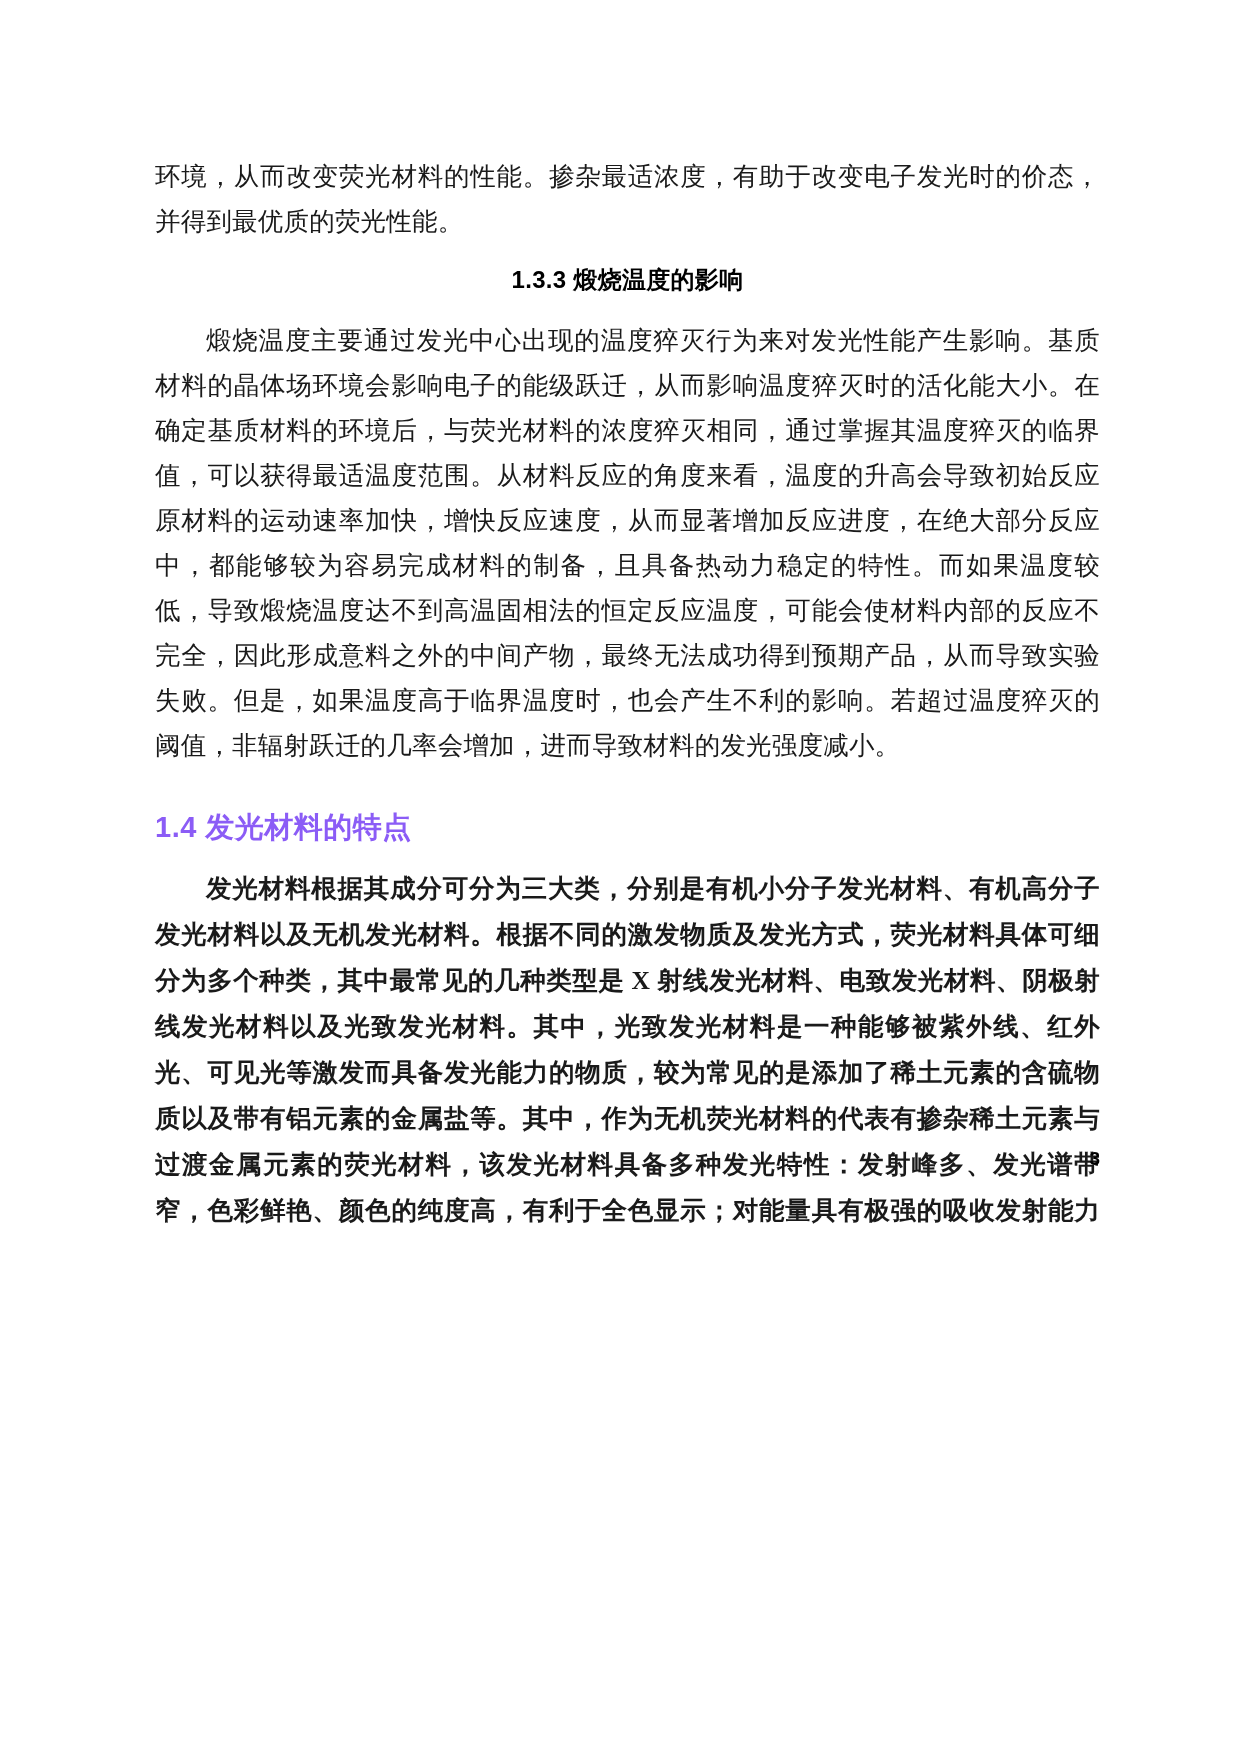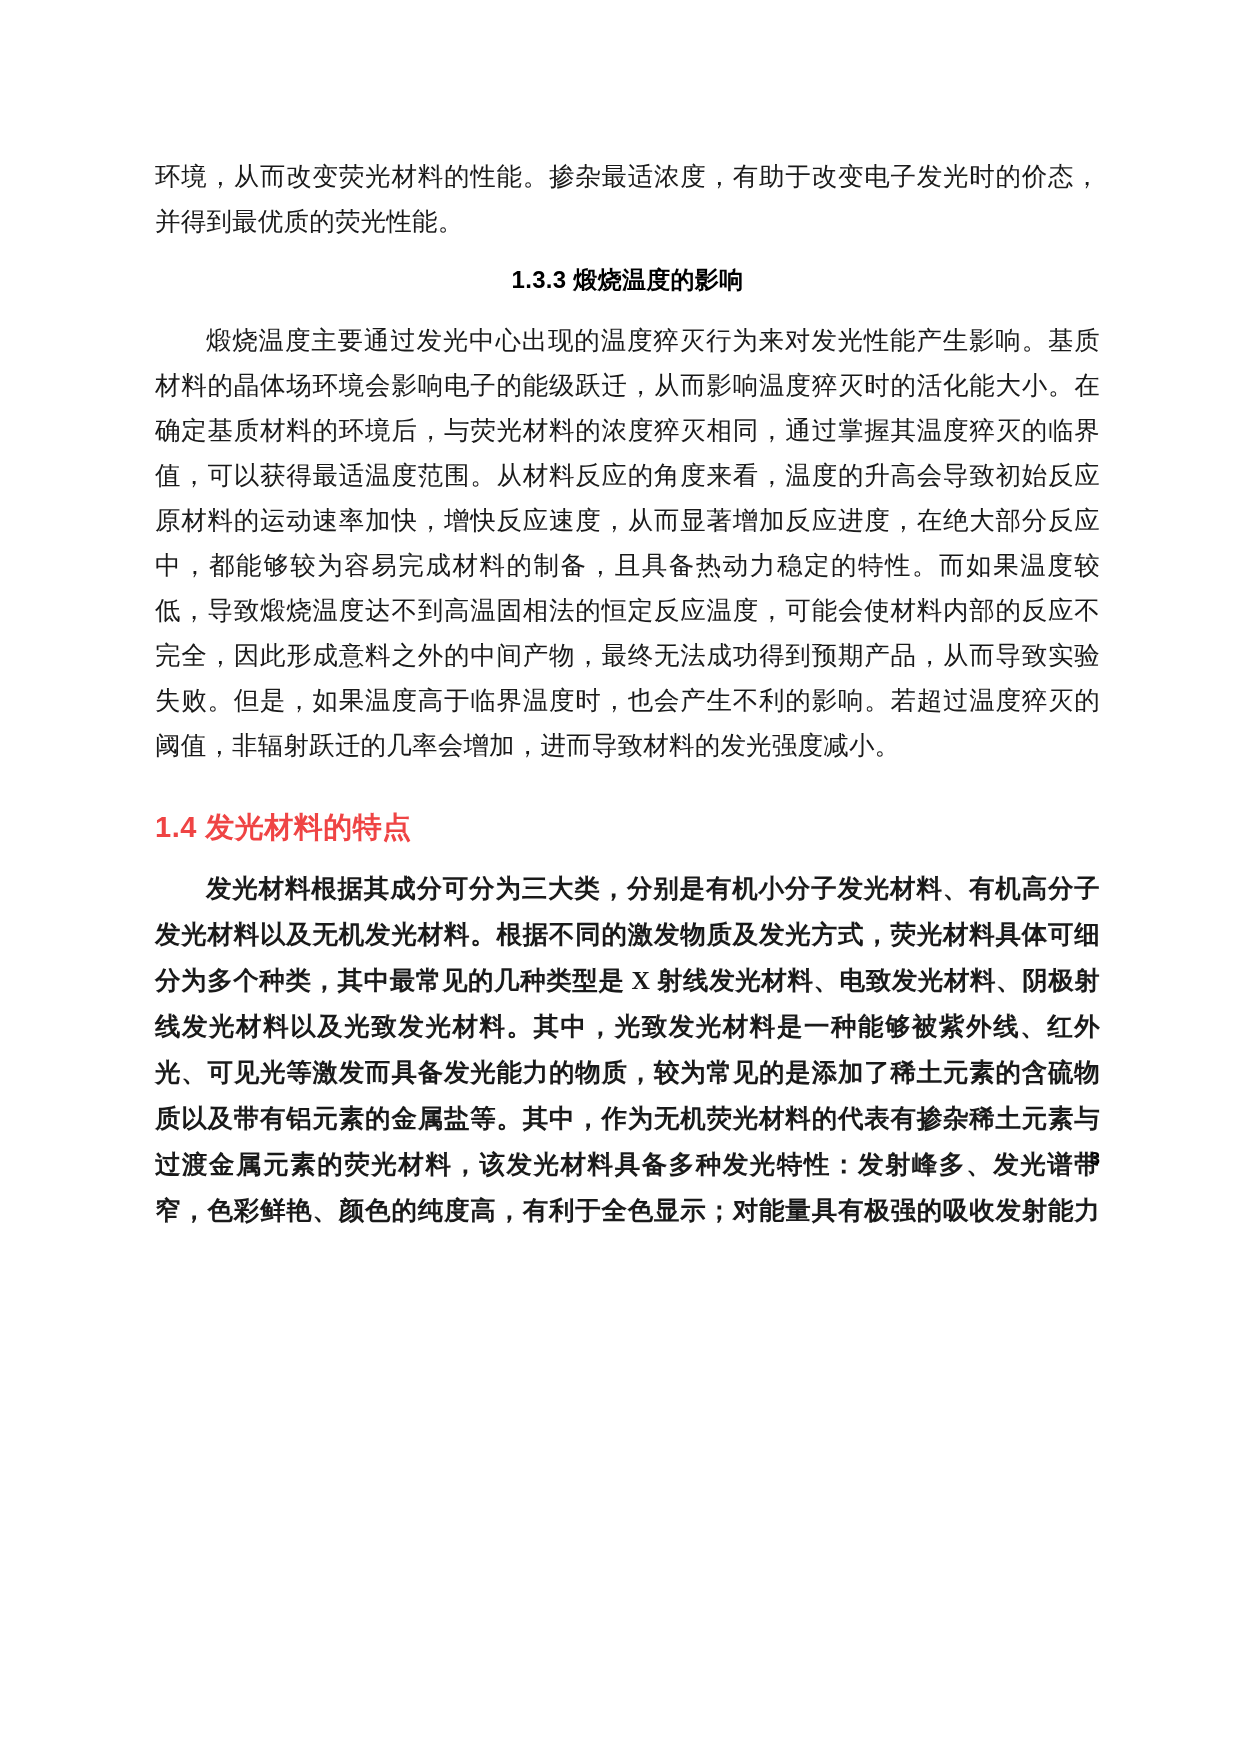--- a/index.html
+++ b/index.html
@@ -43,21 +43,21 @@
     letter-spacing: 0.3px;
     color: #000;
     text-align: center;
   }
   .h2 {
     font-family: "Liberation Sans", "DejaVu Sans", sans-serif;
     font-size: 29px;
     font-weight: bold;
     margin: 40px 0 18px 0;
     letter-spacing: 0.5px;
-    color: #ef4444;
+    color: #8b5cf6;
   }
   .para.bold {
     font-weight: bold;
     font-size: 25.5px;
     line-height: 46px;
   }
   .sup {
     font-size: 15px;
     vertical-align: super;
     line-height: 0;

